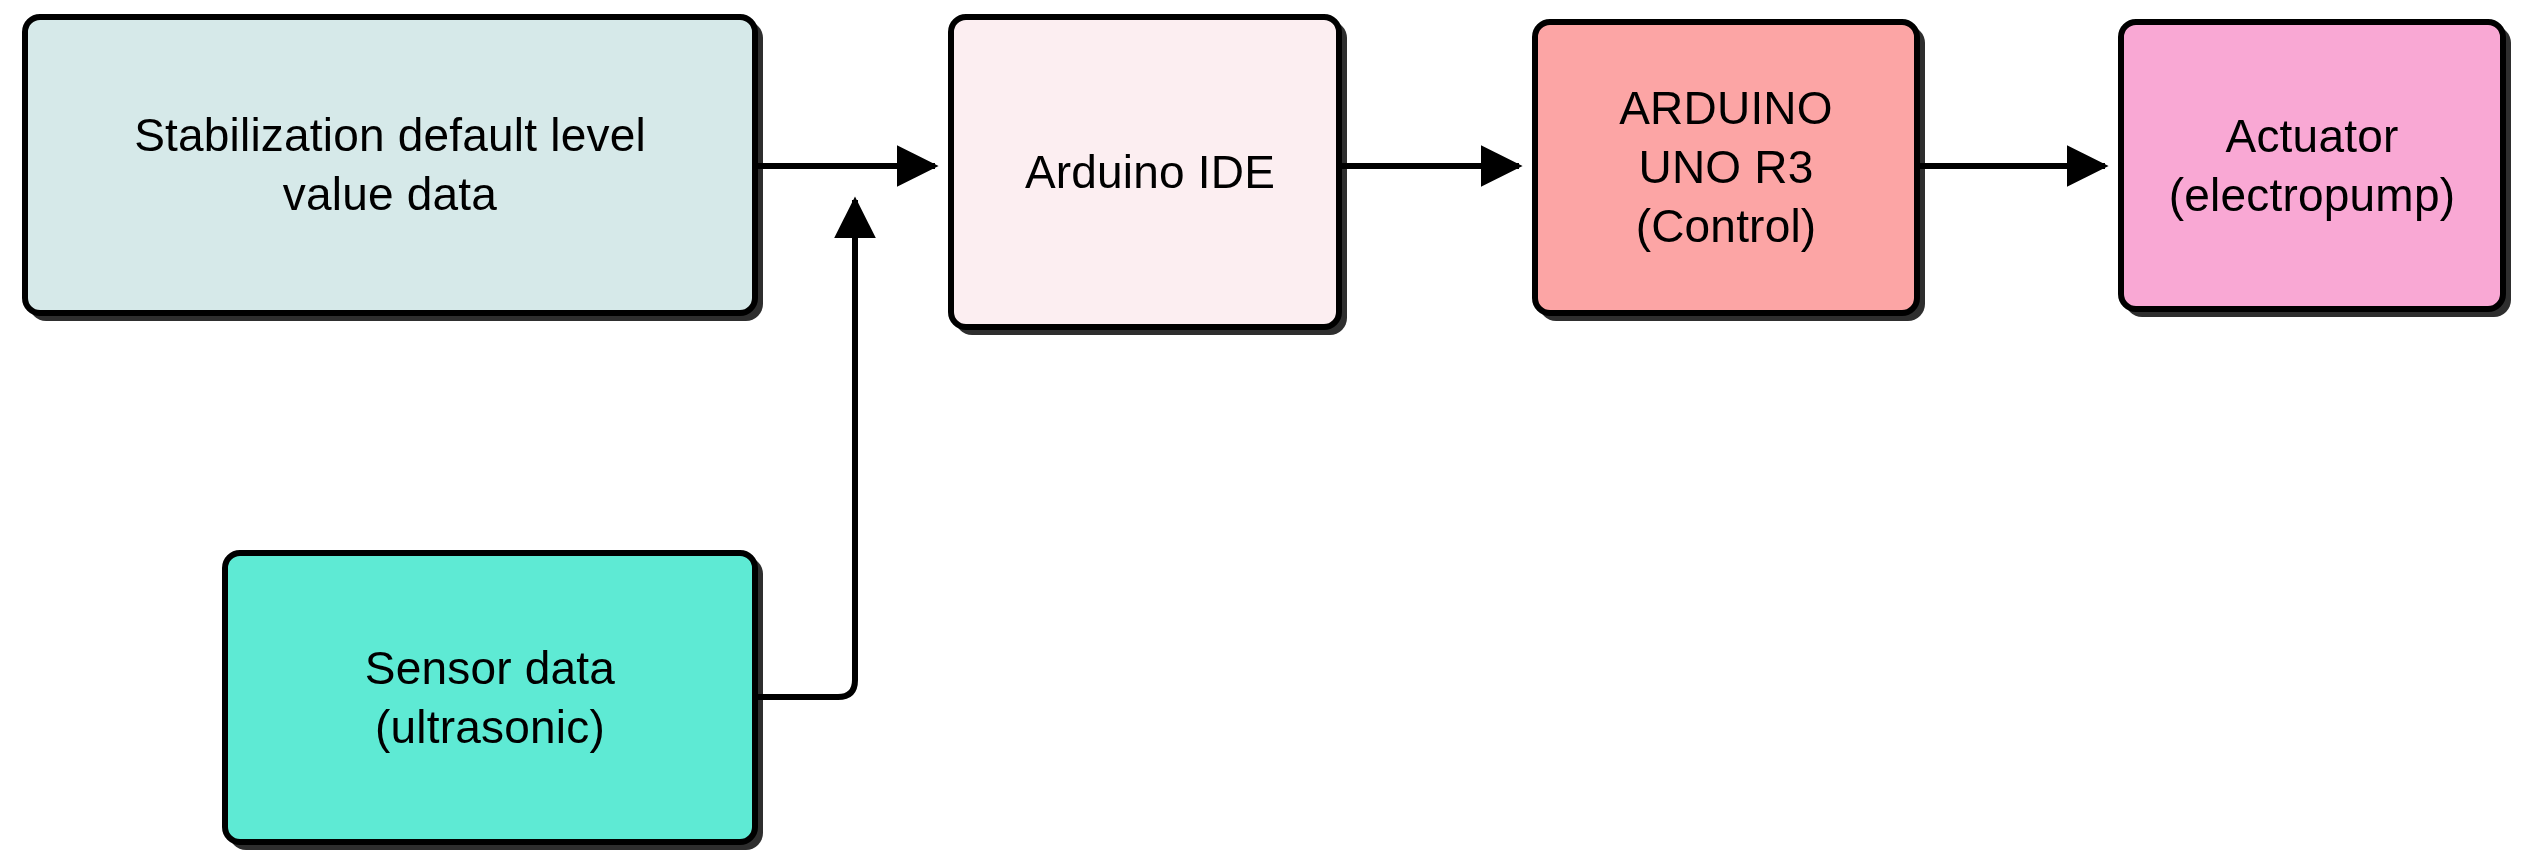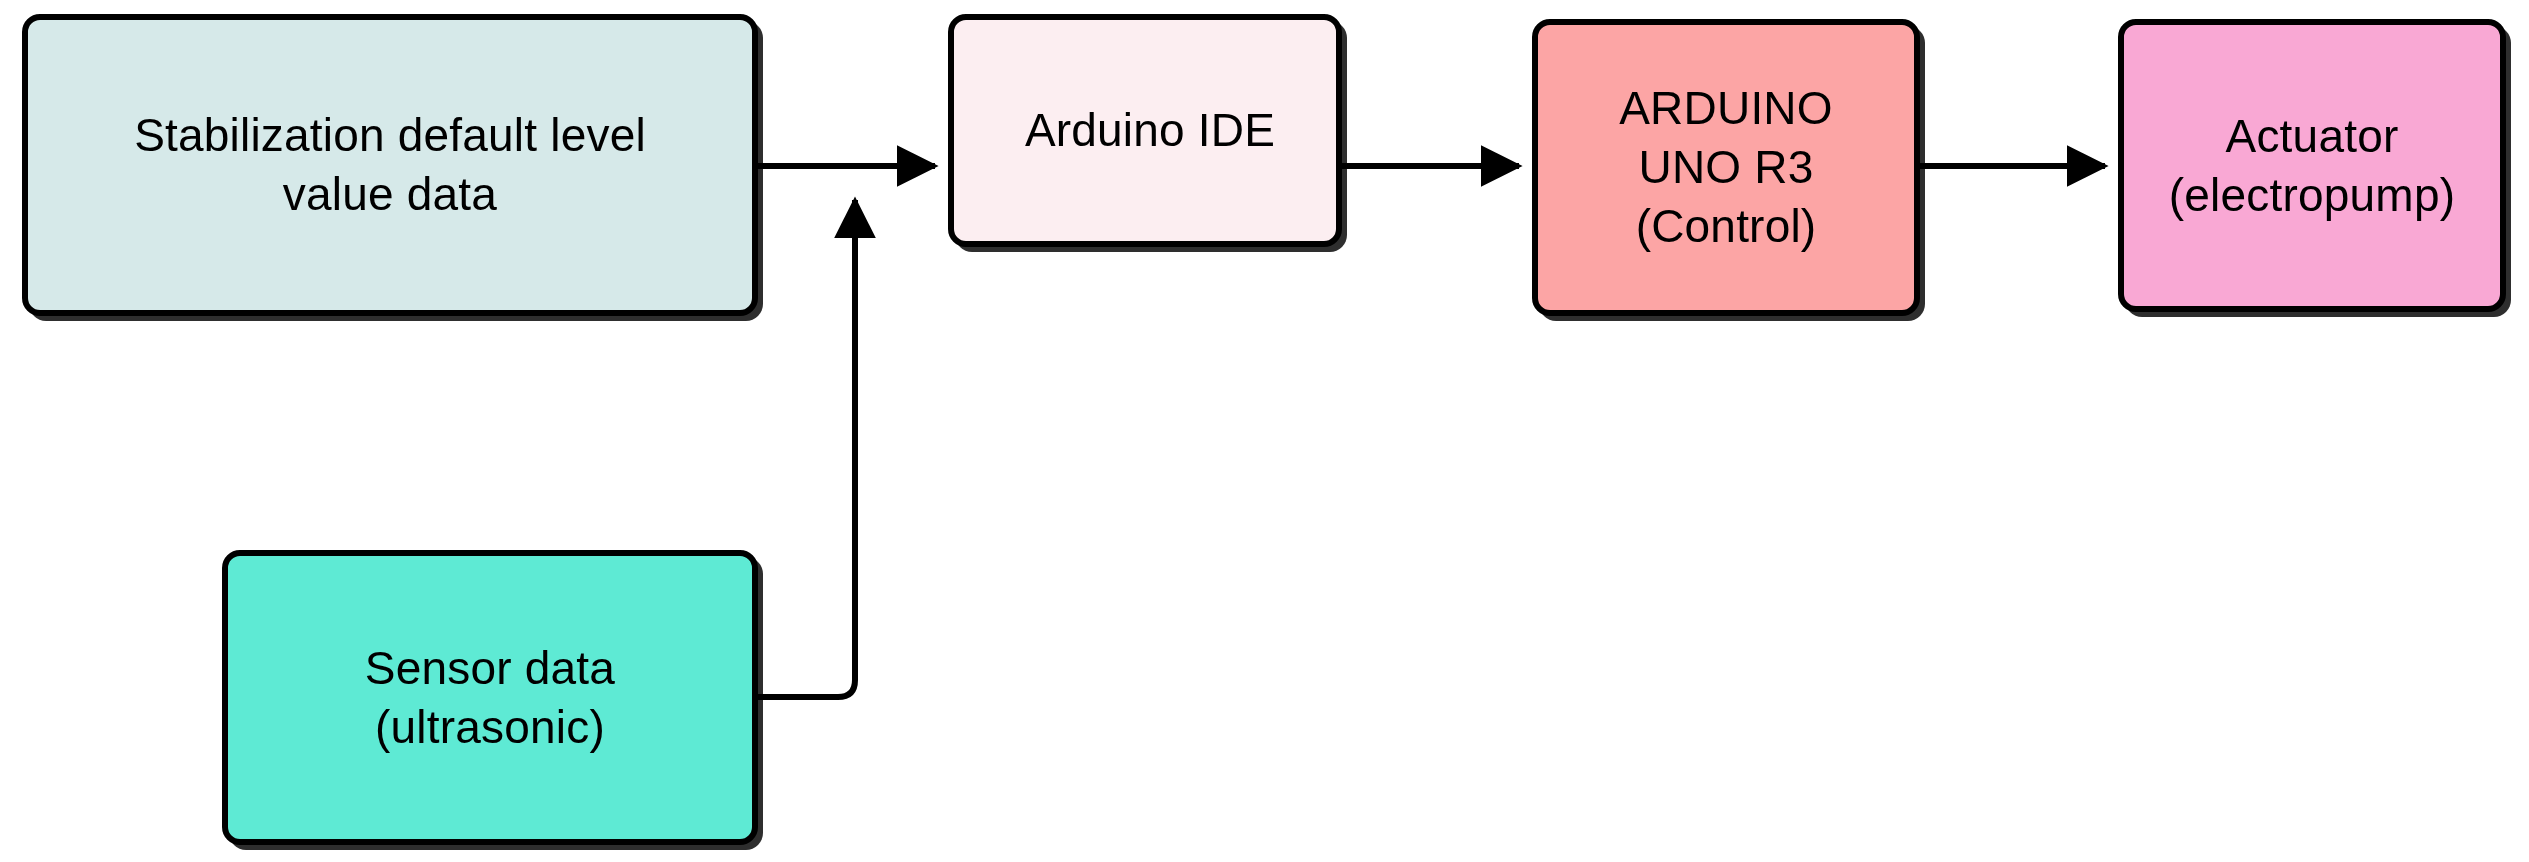--- a/index.html
+++ b/index.html
@@ -62,21 +62,21 @@
     <path d="M1920,166 L2105,166" fill="none" stroke="#000000" stroke-width="6" marker-end="url(#arrowhead)"></path>
 
     <path d="M758,697 L838,697 Q855,697 855,680 L855,200" fill="none" stroke="#000000" stroke-width="6" marker-end="url(#arrowhead)"></path>
   </svg>
 
   <div class="node" style="left:22px; top:14px; width:736px; height:302px; background:#d6e9e9;">
     <span>Stabilization default level
 value data</span>
   </div>
 
-  <div class="node" style="left:948px; top:14px; width:394px; height:233px; background:#fceef1;padding-left:24px;">
+  <div class="node" style="left:948px; top:14px; width:394px; height:316px; background:#fceef1;padding-left:24px;">
     <span>Arduino IDE</span>
   </div>
 
   <div class="node" style="left:1532px; top:19px; width:388px; height:297px; background:#fca5a5;">
     <span>ARDUINO
 UNO R3
 (Control)</span>
   </div>
 
   <div class="node" style="left:2118px; top:19px; width:388px; height:293px; background:#f9a8d4;">

